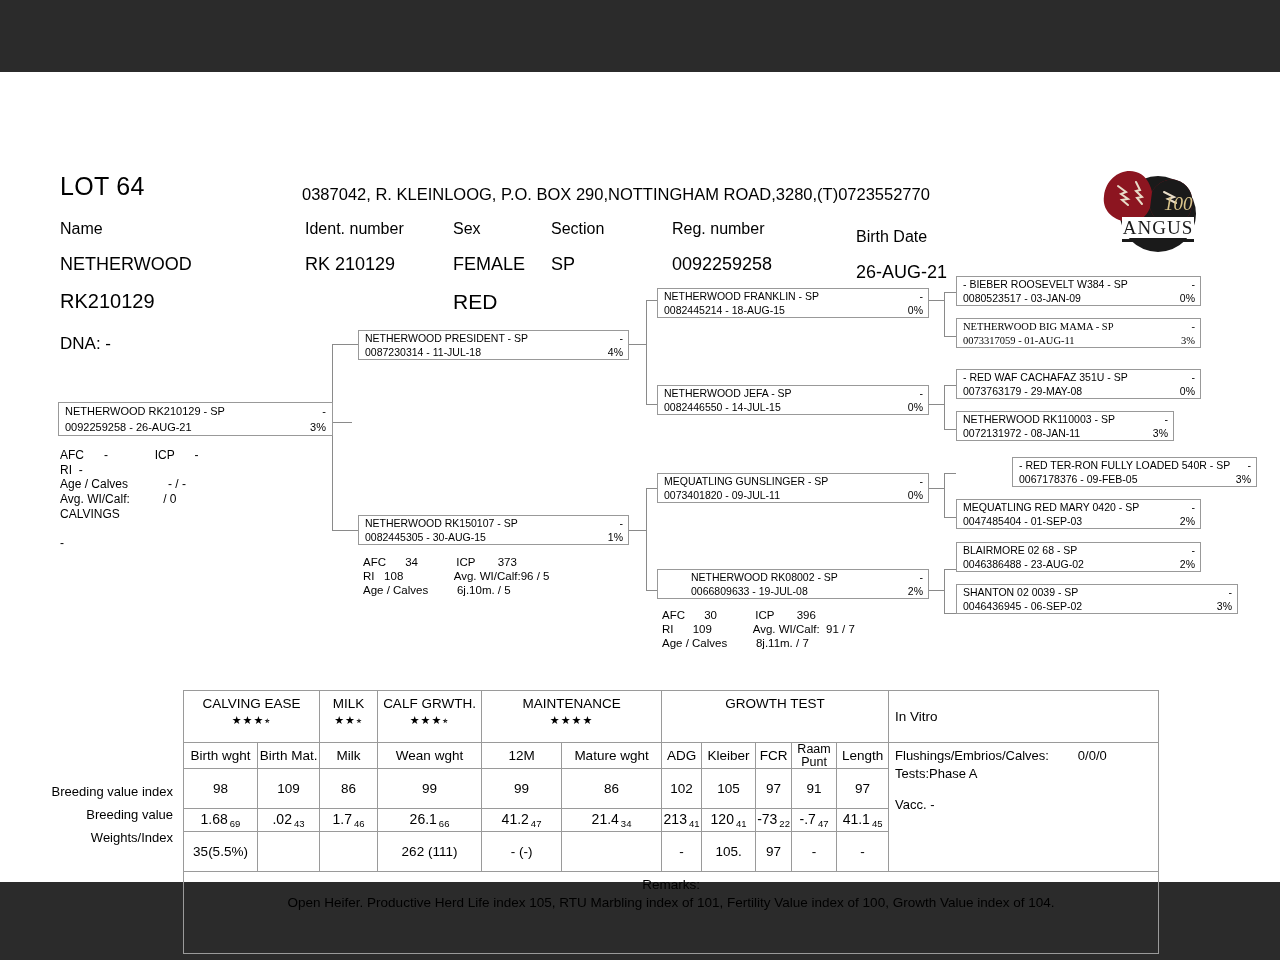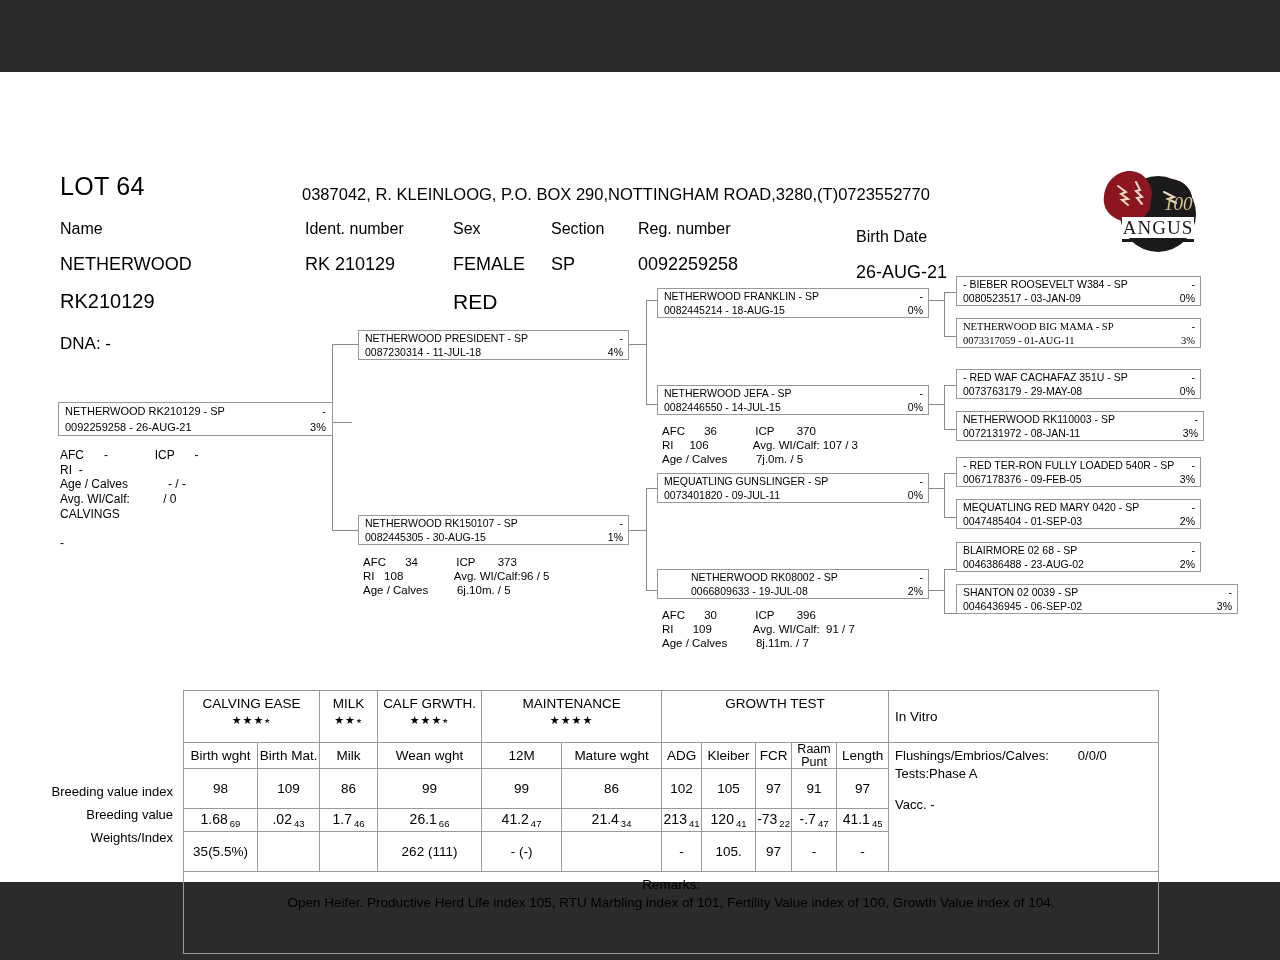--- a/index.html
+++ b/index.html
@@ -21,21 +21,21 @@
   .lot-title { left:60px; top:100px; font-size:25px; color:#000; letter-spacing:.3px; }
   .breeder   { left:302px; top:113px; font-size:16.5px; color:#000; white-space:nowrap; }
 
   .hdr-lbl { top:148px; font-size:16px; color:#000; }
   .hdr-val { top:182px; font-size:18px; color:#000; }
 
   .h-name  { left:60px; }
   .h-ident { left:305px; }
   .h-sex   { left:453px; }
   .h-sec   { left:551px; }
-  .h-reg   { left:638px;text-align:center; }
+  .h-reg   { left:672px;text-align:center; }
   .h-bd    { left:856px;margin-top:8px; }
 
   .animal-id { left:60px; top:218px; font-size:20px; }
   .dna       { left:60px; top:262px; font-size:17px; }
   .colour    { left:453px; top:218px; font-size:21px; }
 
   
   .pbox {
     border:1px solid #999; background:#fff;
     font-size:10.5px; color:#000; line-height:1.1;
@@ -217,23 +217,20 @@
   <div class="abs pbox" style="left:657px; top:313px; width:272px;">
     <div class="row r1">
       <span class="nm">NETHERWOOD JEFA - SP</span>
       <span class="rt">-</span>
     </div>
     <div class="row">
       <span class="nm">0082446550 - 14-JUL-15</span>
       <span class="rt">0%</span>
     </div>
   </div>
-  <div class="abs stats sm" style="left:662px; top:352px;"><span>AFC      36            ICP       370
-RI     106              Avg. WI/Calf: 107 / 3
-Age / Calves         7j.0m. / 5</span></div>
 
   <div class="abs pbox" style="left:657px; top:401px; width:272px;">
     <div class="row r1">
       <span class="nm">MEQUATLING GUNSLINGER - SP</span>
       <span class="rt">-</span>
     </div>
     <div class="row">
       <span class="nm">0073401820 - 09-JUL-11</span>
       <span class="rt">0%</span>
     </div>
@@ -276,31 +273,31 @@
   <div class="abs pbox" style="left:956px; top:297px; width:245px;">
     <div class="row r1">
         <span class="nm">- RED WAF CACHAFAZ 351U - SP</span>
         <span class="rt">-</span>
       </div>
     <div class="row">
         <span class="nm">0073763179 - 29-MAY-08</span>
         <span class="rt">0%</span>
       </div>
   </div>
-  <div class="abs pbox" style="left:956px; top:339px; width:248px;">
+  <div class="abs pbox" style="left:956px; top:339px; width:218px;">
     <div class="row r1">
         <span class="nm">NETHERWOOD RK110003 - SP</span>
         <span class="rt">-</span>
       </div>
     <div class="row">
         <span class="nm">0072131972 - 08-JAN-11</span>
         <span class="rt">3%</span>
       </div>
   </div>
-  <div class="abs pbox" style="left:956px; top:385px; width:245px;text-align:right;">
+  <div class="abs pbox" style="left:1012px; top:385px; width:245px;text-align:right;">
     <div class="row r1">
         <span class="nm">- RED TER-RON FULLY LOADED 540R - SP</span>
         <span class="rt">-</span>
       </div>
     <div class="row">
         <span class="nm">0067178376 - 09-FEB-05</span>
         <span class="rt">3%</span>
       </div>
   </div>
   <div class="abs pbox" style="left:956px; top:427px; width:245px;">

